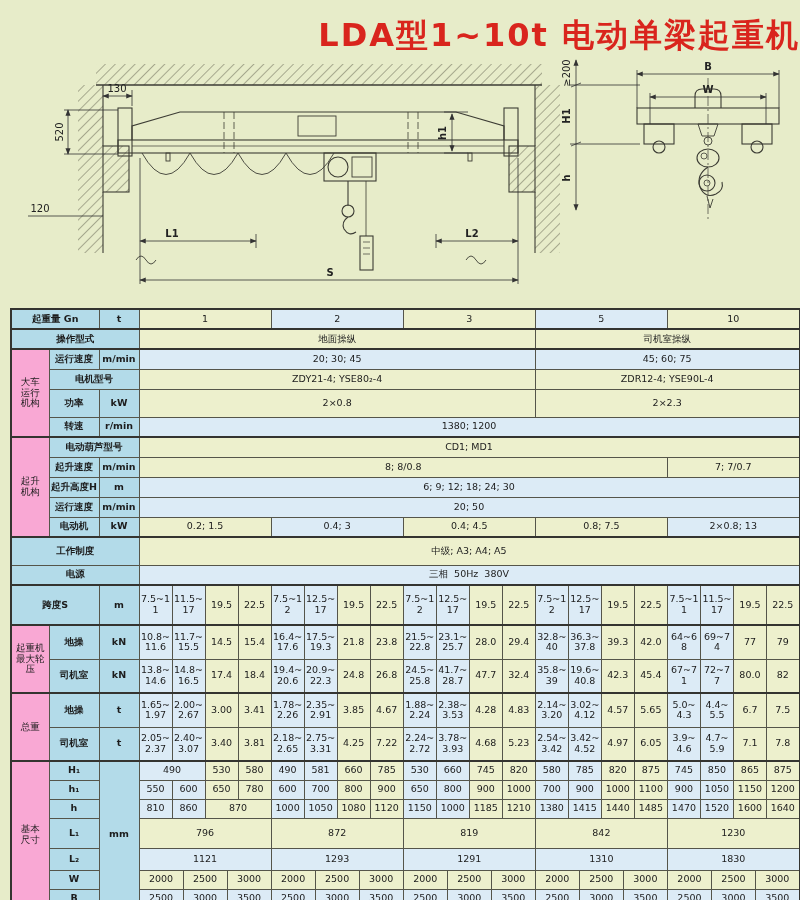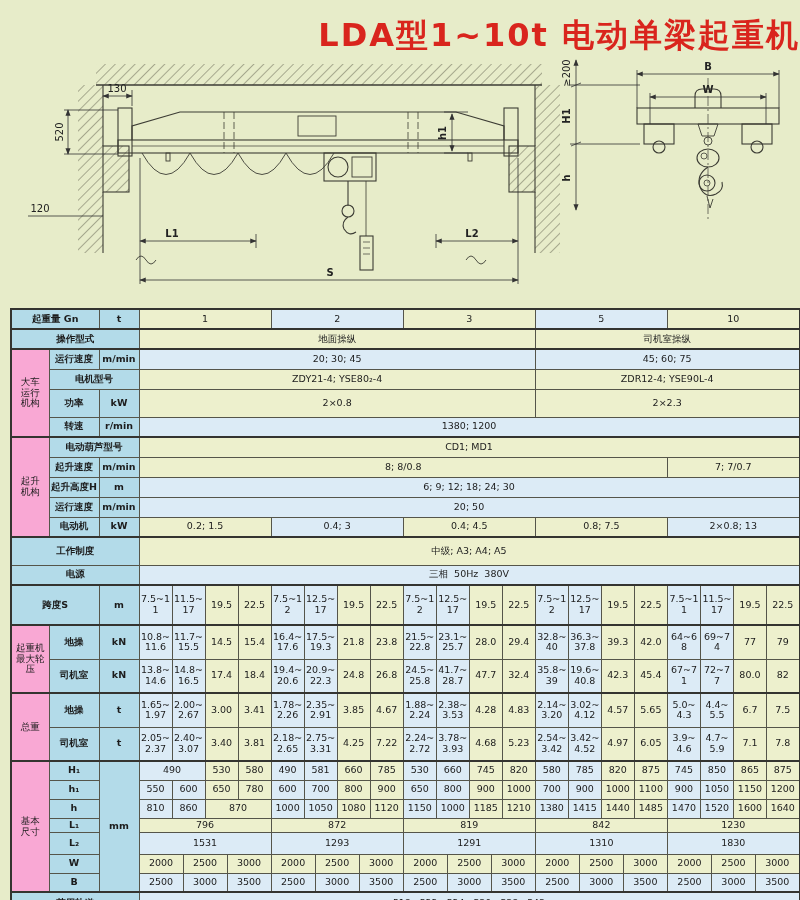--- a/index.html
+++ b/index.html
@@ -548,31 +548,31 @@
           <td colspan="3" class="y">1210</td>
           <td colspan="3" class="b L">1380</td>
           <td colspan="3" class="b">1415</td>
           <td colspan="3" class="y">1440</td>
           <td colspan="3" class="y">1485</td>
           <td colspan="3" class="b L">1470</td>
           <td colspan="3" class="b">1520</td>
           <td colspan="3" class="y">1600</td>
           <td colspan="3" class="y">1640</td>
         </tr>
-        <tr style="height: 14px;">
+        <tr style="height: 30px;">
           <td class="l">L₁</td>
           <td colspan="12" class="y L">796</td>
           <td colspan="12" class="y L">872</td>
           <td colspan="12" class="y L">819</td>
           <td colspan="12" class="y L">842</td>
           <td colspan="12" class="y L">1230</td>
         </tr>
         <tr style="height: 22px;">
           <td class="l">L₂</td>
-          <td colspan="12" class="b L">1531</td>
+          <td colspan="12" class="b L">1121</td>
           <td colspan="12" class="b L">1293</td>
           <td colspan="12" class="b L">1291</td>
           <td colspan="12" class="b L">1310</td>
           <td colspan="12" class="b L">1830</td>
         </tr>
         <tr style="height: 19px;">
           <td class="l">W</td>
           <td colspan="4" class="y L">2000</td>
           <td colspan="4" class="y">2500</td>
           <td colspan="4" class="y">3000</td>

